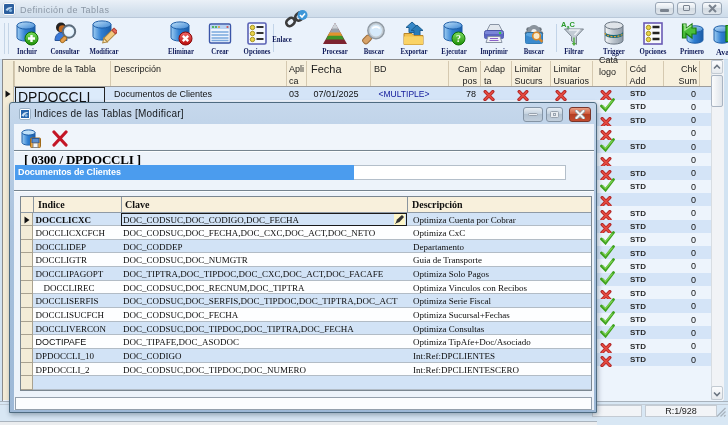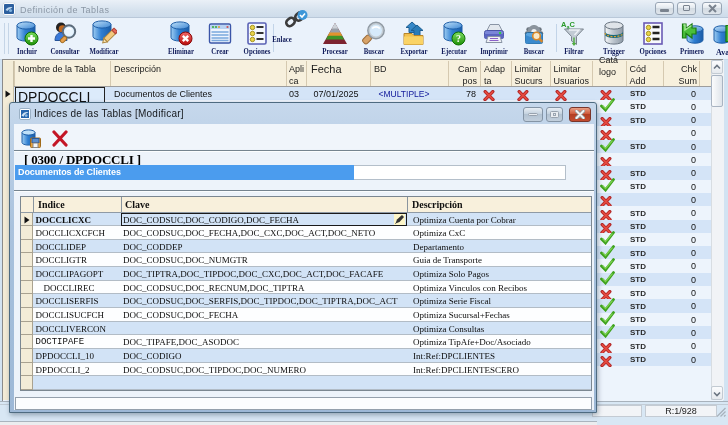--- a/index.html
+++ b/index.html
@@ -557,24 +557,25 @@
 <div class="a" style="left:102px;top:99.90px;font-family:'Liberation Serif',serif;font-size:9px;color:#0d0d0d;white-space:nowrap;">DOC_CODSUC,DOC_SERFIS,DOC_TIPDOC,DOC_TIPTRA,DOC_ACT</div>
 <div class="a" style="left:392px;top:99.90px;font-family:'Liberation Serif',serif;font-size:9px;color:#0d0d0d;white-space:nowrap;">Optimiza Serie Fiscal</div>
 <div class="a" style="left:0;top:111.55px;width:570px;height:13.65px;background:#fdfeff;border-bottom:1px solid #b2bcc6;box-sizing:border-box;"></div>
 <div class="a" style="left:0;top:111.55px;width:11.5px;height:13.65px;background:#f3ecd7;border-right:1px solid #a9a290;border-bottom:1px solid #a9a290;box-sizing:border-box;"></div>
 <div class="a" style="left:14.5px;top:113.55px;font-family:'Liberation Serif',serif;font-size:9px;color:#0d0d0d;white-space:nowrap;">DOCCLISUCFCH</div>
 <div class="a" style="left:102px;top:113.55px;font-family:'Liberation Serif',serif;font-size:9px;color:#0d0d0d;white-space:nowrap;">DOC_CODSUC,DOC_FECHA</div>
 <div class="a" style="left:392px;top:113.55px;font-family:'Liberation Serif',serif;font-size:9px;color:#0d0d0d;white-space:nowrap;">Optimiza Sucursal+Fechas</div>
 <div class="a" style="left:0;top:125.20px;width:570px;height:13.65px;background:#d2e3f6;border-bottom:1px solid #b2bcc6;box-sizing:border-box;"></div>
 <div class="a" style="left:0;top:125.20px;width:11.5px;height:13.65px;background:#f3ecd7;border-right:1px solid #a9a290;border-bottom:1px solid #a9a290;box-sizing:border-box;"></div>
 <div class="a" style="left:14.5px;top:127.20px;font-family:'Liberation Serif',serif;font-size:9px;color:#0d0d0d;white-space:nowrap;">DOCCLIVERCON</div>
+<div class="a" style="left:102px;top:127.20px;font-family:'Liberation Serif',serif;font-size:9px;color:#0d0d0d;white-space:nowrap;">DOC_CODSUC,DOC_TIPDOC,DOC_TIPTRA,DOC_FECHA</div>
 <div class="a" style="left:392px;top:127.20px;font-family:'Liberation Serif',serif;font-size:9px;color:#0d0d0d;white-space:nowrap;">Optimiza Consultas</div>
 <div class="a" style="left:0;top:138.85px;width:570px;height:13.65px;background:#fdfeff;border-bottom:1px solid #b2bcc6;box-sizing:border-box;"></div>
 <div class="a" style="left:0;top:138.85px;width:11.5px;height:13.65px;background:#f3ecd7;border-right:1px solid #a9a290;border-bottom:1px solid #a9a290;box-sizing:border-box;"></div>
-<div class="a" style="left:14.5px;top:140.85px;font-family:Liberation Mono, monospace;font-size:9px;color:#0d0d0d;white-space:nowrap;">DOCTIPAFE</div>
+<div class="a" style="left:14.5px;top:140.85px;font-family:Liberation Sans, sans-serif;font-size:9px;color:#0d0d0d;white-space:nowrap;">DOCTIPAFE</div>
 <div class="a" style="left:102px;top:140.85px;font-family:'Liberation Serif',serif;font-size:9px;color:#0d0d0d;white-space:nowrap;">DOC_TIPAFE,DOC_ASODOC</div>
 <div class="a" style="left:392px;top:140.85px;font-family:'Liberation Serif',serif;font-size:9px;color:#0d0d0d;white-space:nowrap;">Optimiza TipAfe+Doc/Asociado</div>
 <div class="a" style="left:0;top:152.50px;width:570px;height:13.65px;background:#d2e3f6;border-bottom:1px solid #b2bcc6;box-sizing:border-box;"></div>
 <div class="a" style="left:0;top:152.50px;width:11.5px;height:13.65px;background:#f3ecd7;border-right:1px solid #a9a290;border-bottom:1px solid #a9a290;box-sizing:border-box;"></div>
 <div class="a" style="left:14.5px;top:154.50px;font-family:'Liberation Serif',serif;font-size:9px;color:#0d0d0d;white-space:nowrap;">DPDOCCLI_10</div>
 <div class="a" style="left:102px;top:154.50px;font-family:'Liberation Serif',serif;font-size:9px;color:#0d0d0d;white-space:nowrap;">DOC_CODIGO</div>
 <div class="a" style="left:392px;top:154.50px;font-family:'Liberation Serif',serif;font-size:9px;color:#0d0d0d;white-space:nowrap;">Int:Ref:DPCLIENTES</div>
 <div class="a" style="left:0;top:166.15px;width:570px;height:13.65px;background:#fdfeff;border-bottom:1px solid #b2bcc6;box-sizing:border-box;"></div>
 <div class="a" style="left:0;top:166.15px;width:11.5px;height:13.65px;background:#f3ecd7;border-right:1px solid #a9a290;border-bottom:1px solid #a9a290;box-sizing:border-box;"></div>
 <div class="a" style="left:14.5px;top:168.15px;font-family:'Liberation Serif',serif;font-size:9px;color:#0d0d0d;white-space:nowrap;">DPDOCCLI_2</div>

